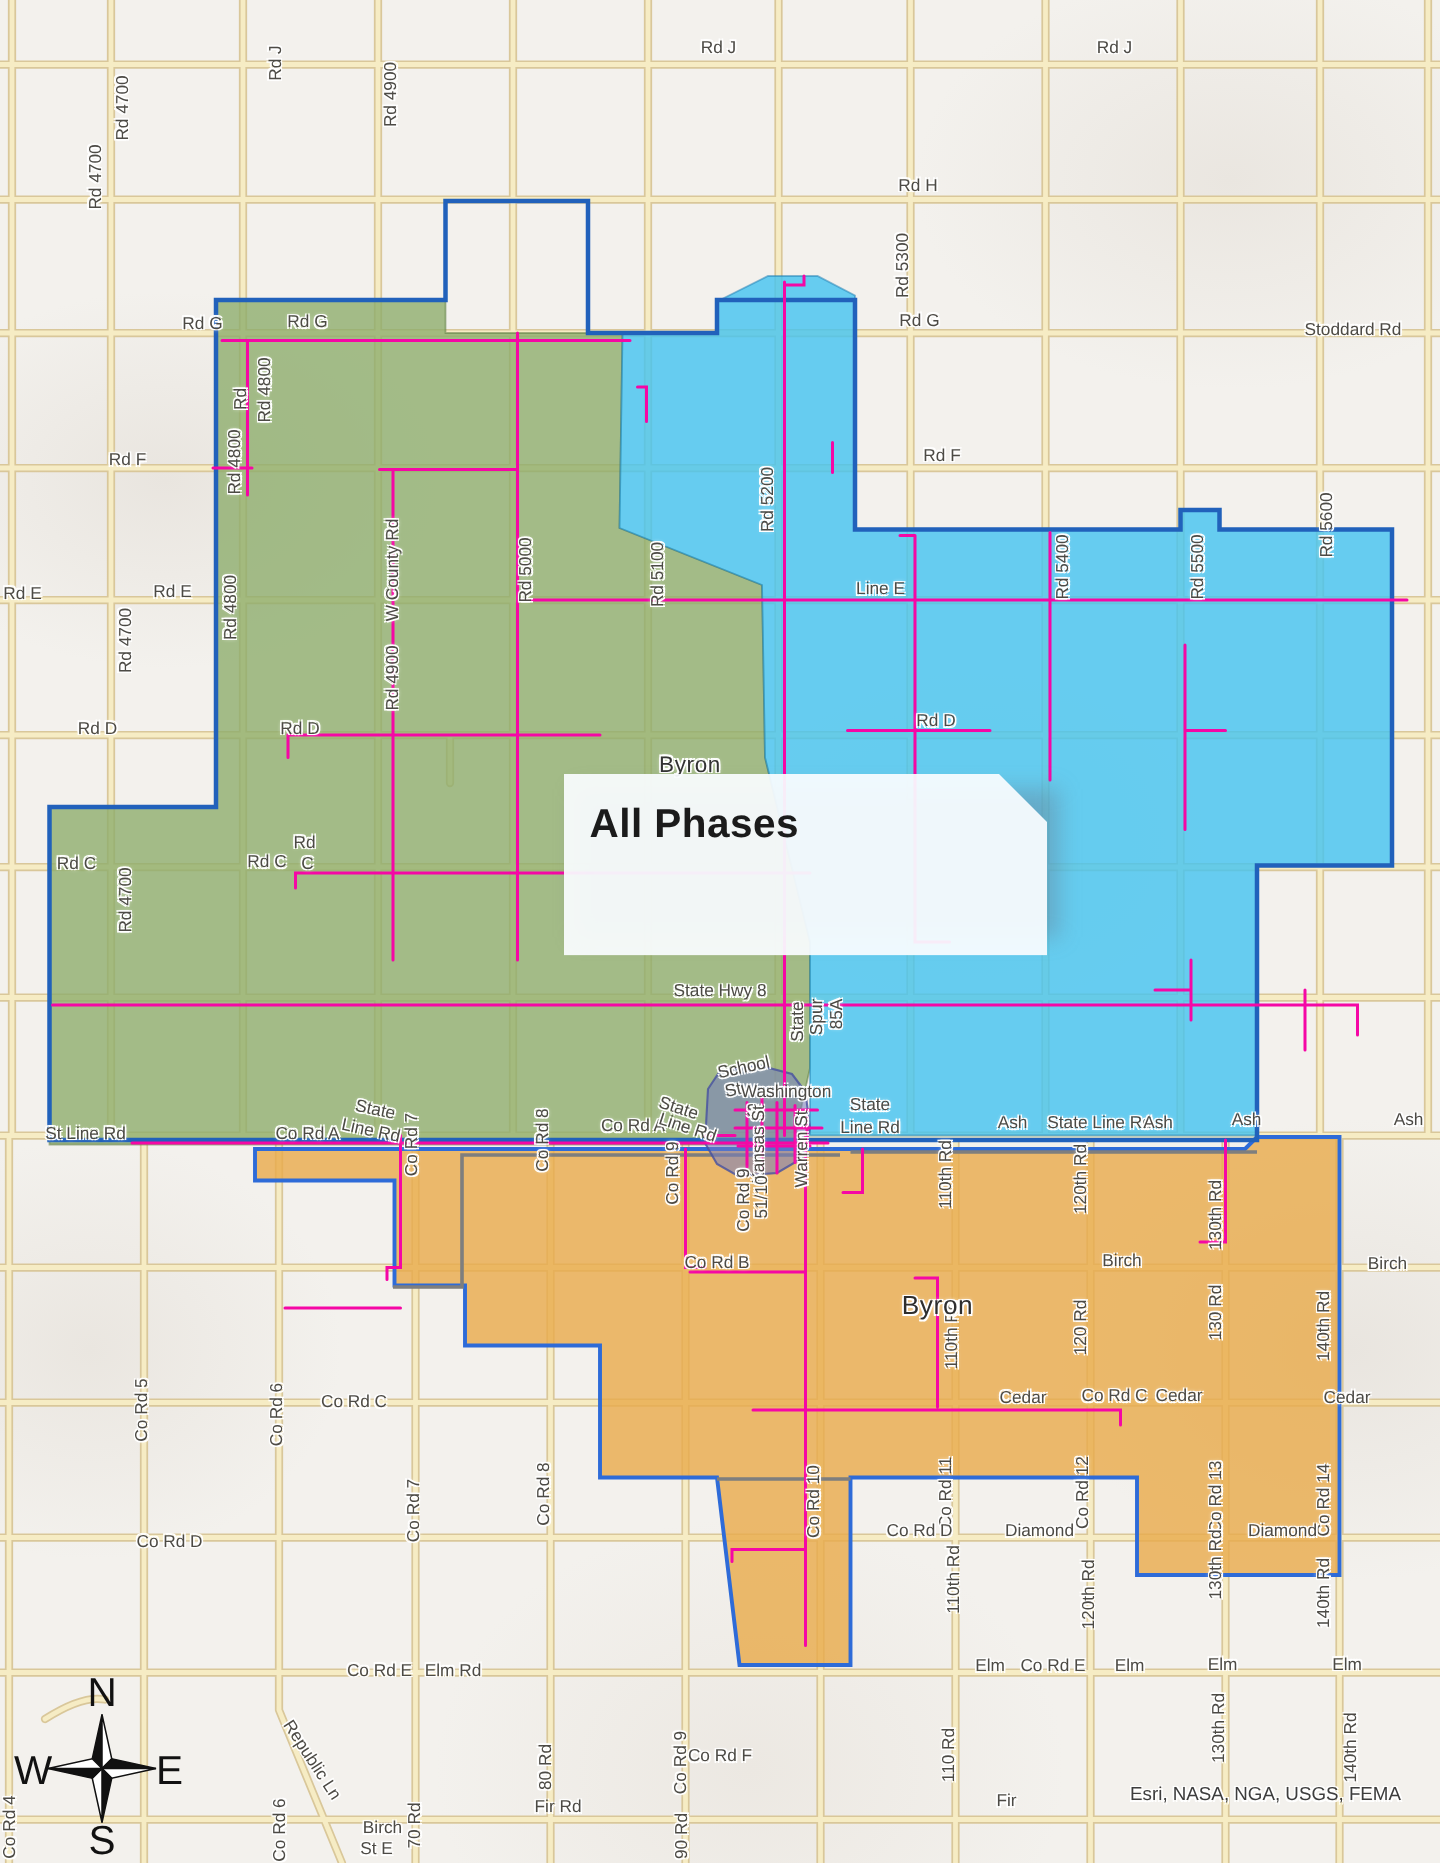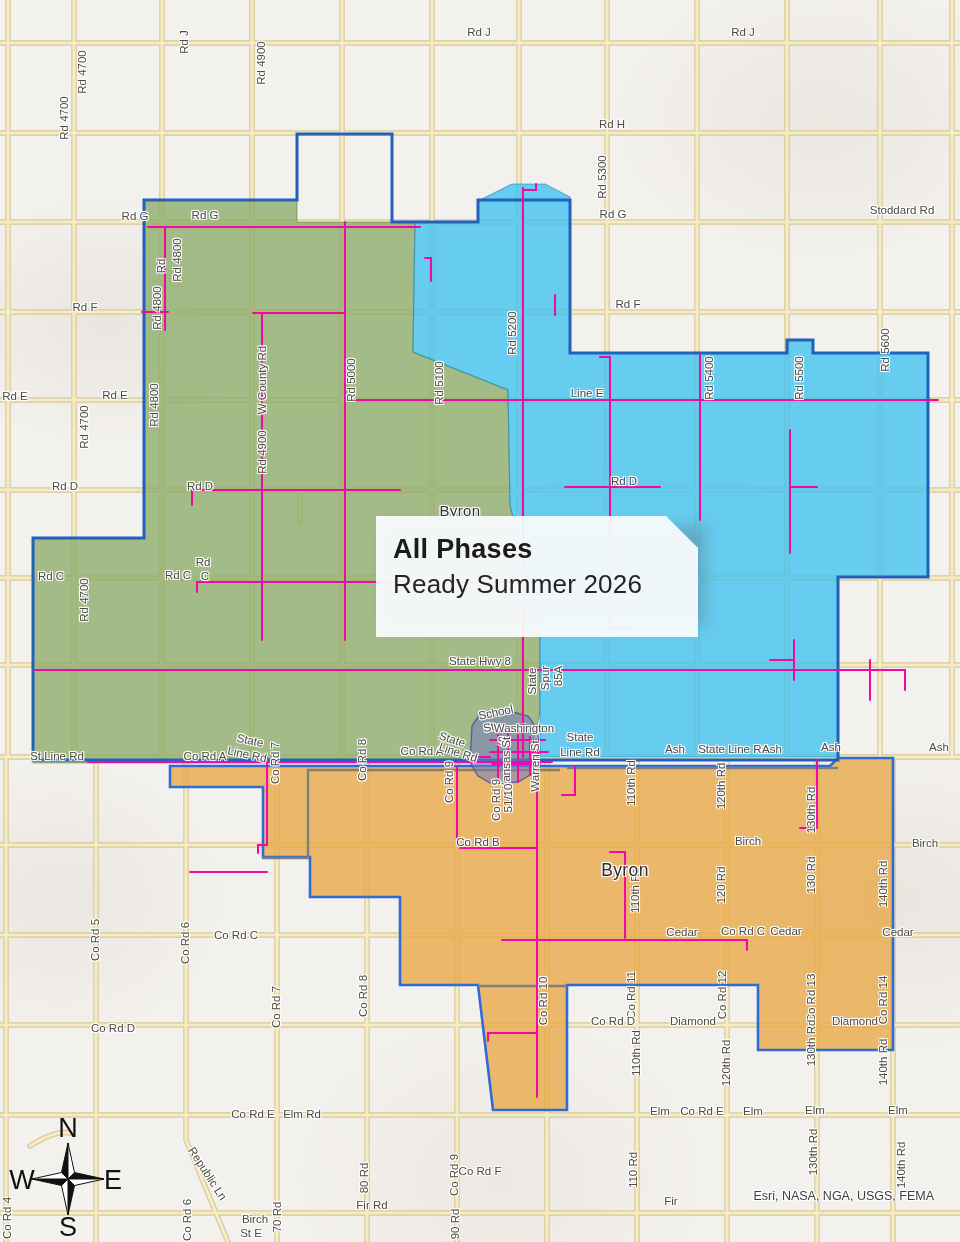--- a/index.html
+++ b/index.html
@@ -104,21 +104,21 @@
       <span class="lbl" style="left: 185px; top: 42px; --r: -90deg;">Rd J</span>
       <span class="lbl" style="left: 743px; top: 33px;">Rd J</span>
       <span class="lbl" style="left: 479px; top: 33px;">Rd J</span>
       <span class="lbl" style="left: 83px; top: 72px; --r: -90deg;">Rd 4700</span>
       <span class="lbl" style="left: 65px; top: 118px; --r: -90deg;">Rd 4700</span>
       <span class="lbl" style="left: 262px; top: 63px; --r: -90deg;">Rd 4900</span>
       <span class="lbl" style="left: 612px; top: 125px;">Rd H</span>
       <span class="lbl" style="left: 135px; top: 217px;">Rd G</span>
       <span class="lbl" style="left: 205px; top: 216px;">Rd G</span>
       <span class="lbl" style="left: 613px; top: 215px;">Rd G</span>
-      <span class="lbl" style="left: 902px; top: 211px;">Stoddard Rd</span>
+      <span class="lbl" style="left: 902px; top: 221px;">Stoddard Rd</span>
       <span class="lbl" style="left: 162px; top: 266px; --r: -90deg;">Rd</span>
       <span class="lbl" style="left: 178px; top: 260px; --r: -90deg;">Rd 4800</span>
       <span class="lbl" style="left: 158px; top: 308px; --r: -90deg;">Rd 4800</span>
       <span class="lbl" style="left: 85px; top: 308px;">Rd F</span>
       <span class="lbl" style="left: 628px; top: 305px;">Rd F</span>
       <span class="lbl" style="left: 603px; top: 177px; --r: -90deg;">Rd 5300</span>
       <span class="lbl" style="left: 513px; top: 333px; --r: -90deg;">Rd 5200</span>
       <span class="lbl" style="left: 710px; top: 378px; --r: -90deg;">Rd 5400</span>
       <span class="lbl" style="left: 800px; top: 378px; --r: -90deg;">Rd 5500</span>
       <span class="lbl" style="left: 886px; top: 350px; --r: -90deg;">Rd 5600</span>
@@ -222,21 +222,20 @@
       <span class="lbl" style="left: 634px; top: 1170px; --r: -90deg;">110 Rd</span>
       <span class="lbl" style="left: 814px; top: 1152px; --r: -90deg;">130th Rd</span>
       <span class="lbl" style="left: 902px; top: 1165px; --r: -90deg;">140th Rd</span>
       <span class="lbl place15" style="left: 460px; top: 510px;">Byron</span>
       <span class="lbl place17" style="left: 625px; top: 871px;">Byron</span>
     </div>
 
   <div class="title-shadow"></div>
   <div class="title-box">
     <div class="l1">All Phases</div>
-    <div class="l2">Ready Summer 2026</div>
   </div>
 
   <svg class="compass" width="124" height="124" viewBox="-62 -62 124 124">
     <g stroke="#111" stroke-width="1" stroke-linejoin="miter">
       <polygon points="0,-36 -6.5,-6.5 0,0" fill="#111"></polygon>
       <polygon points="0,-36 6.5,-6.5 0,0" fill="#fff"></polygon>
       <polygon points="36,0 6.5,-6.5 0,0" fill="#111"></polygon>
       <polygon points="36,0 6.5,6.5 0,0" fill="#fff"></polygon>
       <polygon points="0,36 6.5,6.5 0,0" fill="#111"></polygon>
       <polygon points="0,36 -6.5,6.5 0,0" fill="#fff"></polygon>

